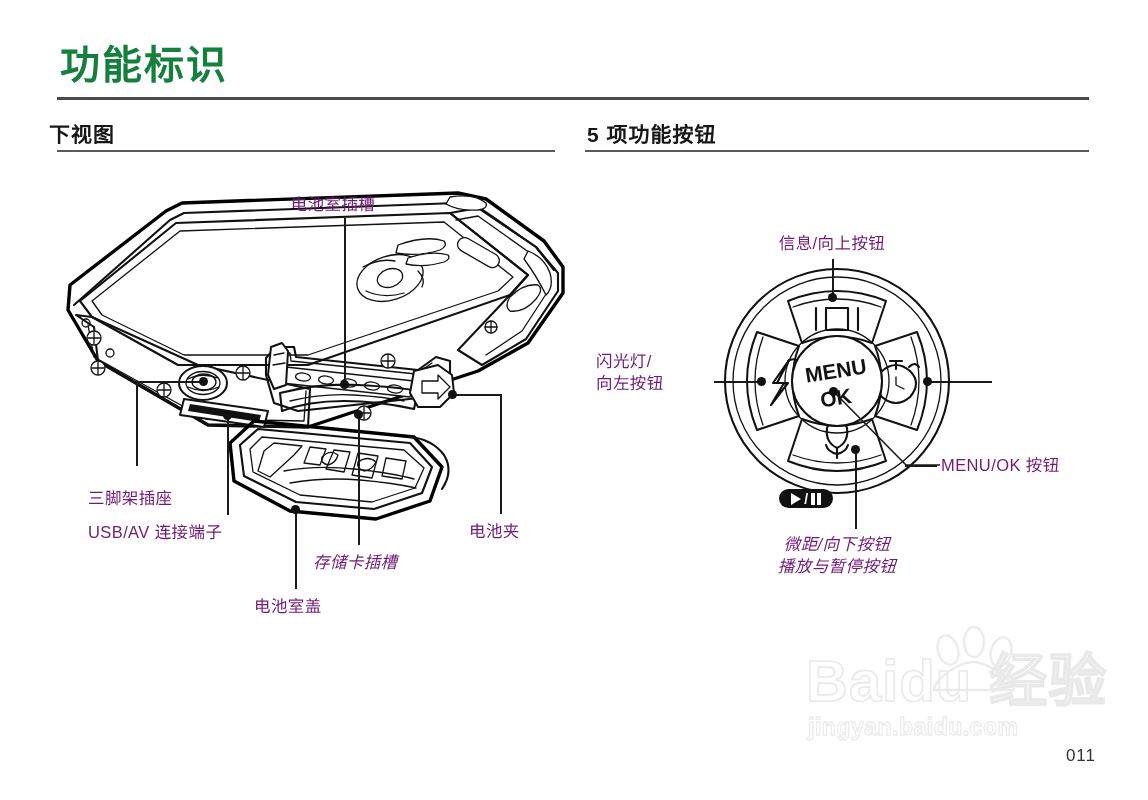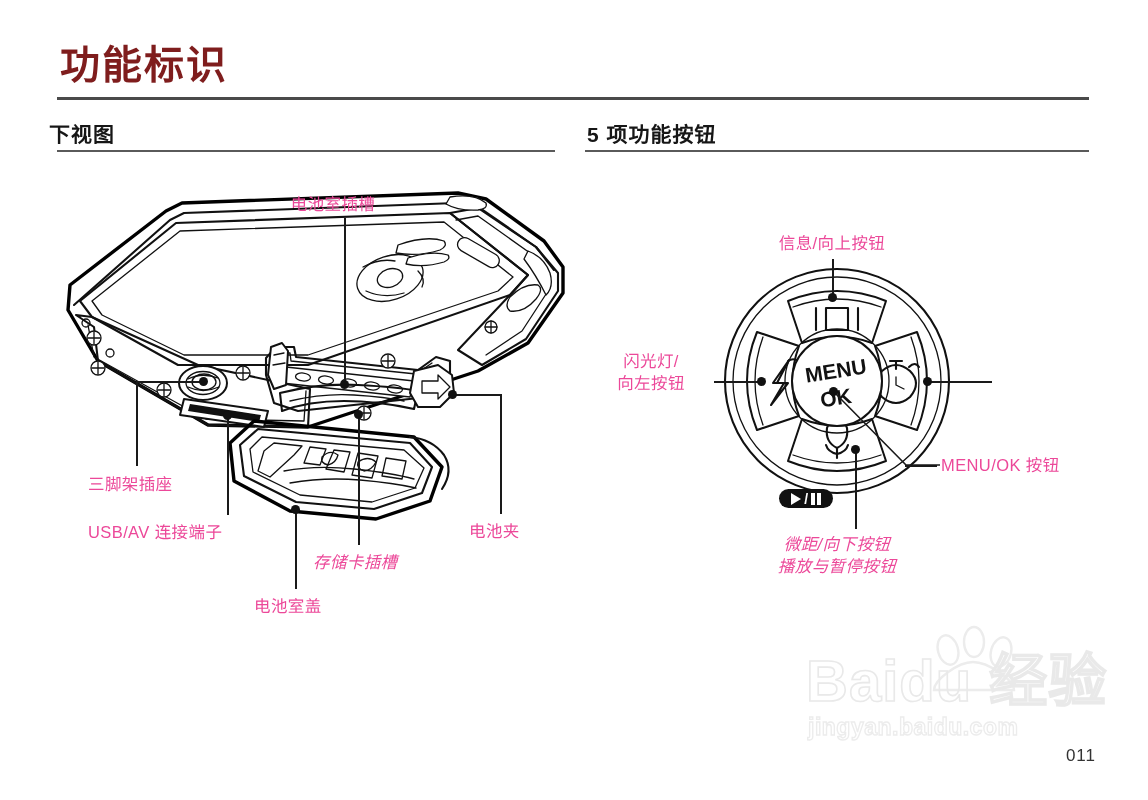--- a/index.html
+++ b/index.html
@@ -25,21 +25,21 @@
 
   
   .page-title {
     position: absolute;
     left: 60px;
     top: 45px;
     font-size: 40px;
     font-weight: 700;
     letter-spacing: 2px;
     line-height: 1;
-    color: #7f1d1d;
+    color: #15803d;
   }
   .title-rule {
     position: absolute;
     left: 57px;
     top: 97px;
     width: 1032px;
     height: 3px;
     background: #4a4a4a;
   }
 
@@ -60,25 +60,25 @@
   #sec-left-title  { left: 49px;  top: 124px; }
   #sec-left-rule   { left: 57px;  top: 150px; width: 498px; }
   #sec-right-title { left: 587px; top: 124px; }
   #sec-right-rule  { left: 585px; top: 150px; width: 504px; }
 
   
   .callout {
     position: absolute;
     font-size: 16.5px;
     line-height: 22px;
-    color: #ec4899;
+    color: #701a75;
     white-space: pre-line;
     letter-spacing: 0.4px;
   }
-  .callout.right  { text-align: center; }
+  .callout.right  { text-align: left; }
   .callout.center { text-align: center; }
 
   
   .lead-h, .lead-v {
     position: absolute;
     background: #1a1a1a;
   }
   .lead-h { height: 1.6px; }
   .lead-v { width: 1.6px; }
   .dot {
@@ -299,21 +299,21 @@
       </g>
 
       <path class="stroke-med" d="M352,262 q22,2 34,18 q10,16 -2,34"></path>
     </svg>
   </div>
 
   <div class="callout center" style="left:243px; top:193px; width:180px;">电池室插槽</div>
   <div class="lead-v" style="left:344px; top:218px; height:166px;"></div>
   <div class="dot" style="left:340px; top:380px;"></div>
 
-  <div class="callout" style="left:88px; top:473px;">三脚架插座</div>
+  <div class="callout" style="left:88px; top:487px;">三脚架插座</div>
   <div class="lead-h" style="left:136px; top:381px; width:68px;"></div>
   <div class="lead-v" style="left:136px; top:381px; height:85px;"></div>
   <div class="dot" style="left:199px; top:377px;"></div>
 
   <div class="callout" style="left:88px; top:521px;">USB/AV  连接端子</div>
   <div class="lead-v" style="left:227px; top:415px; height:100px;"></div>
   <div class="dot" style="left:223px; top:411px;"></div>
 
   <div class="callout" style="left:313px; top:551px;font-style:italic;">存储卡插槽</div>
   <div class="lead-v" style="left:358px; top:414px; height:131px;"></div>

